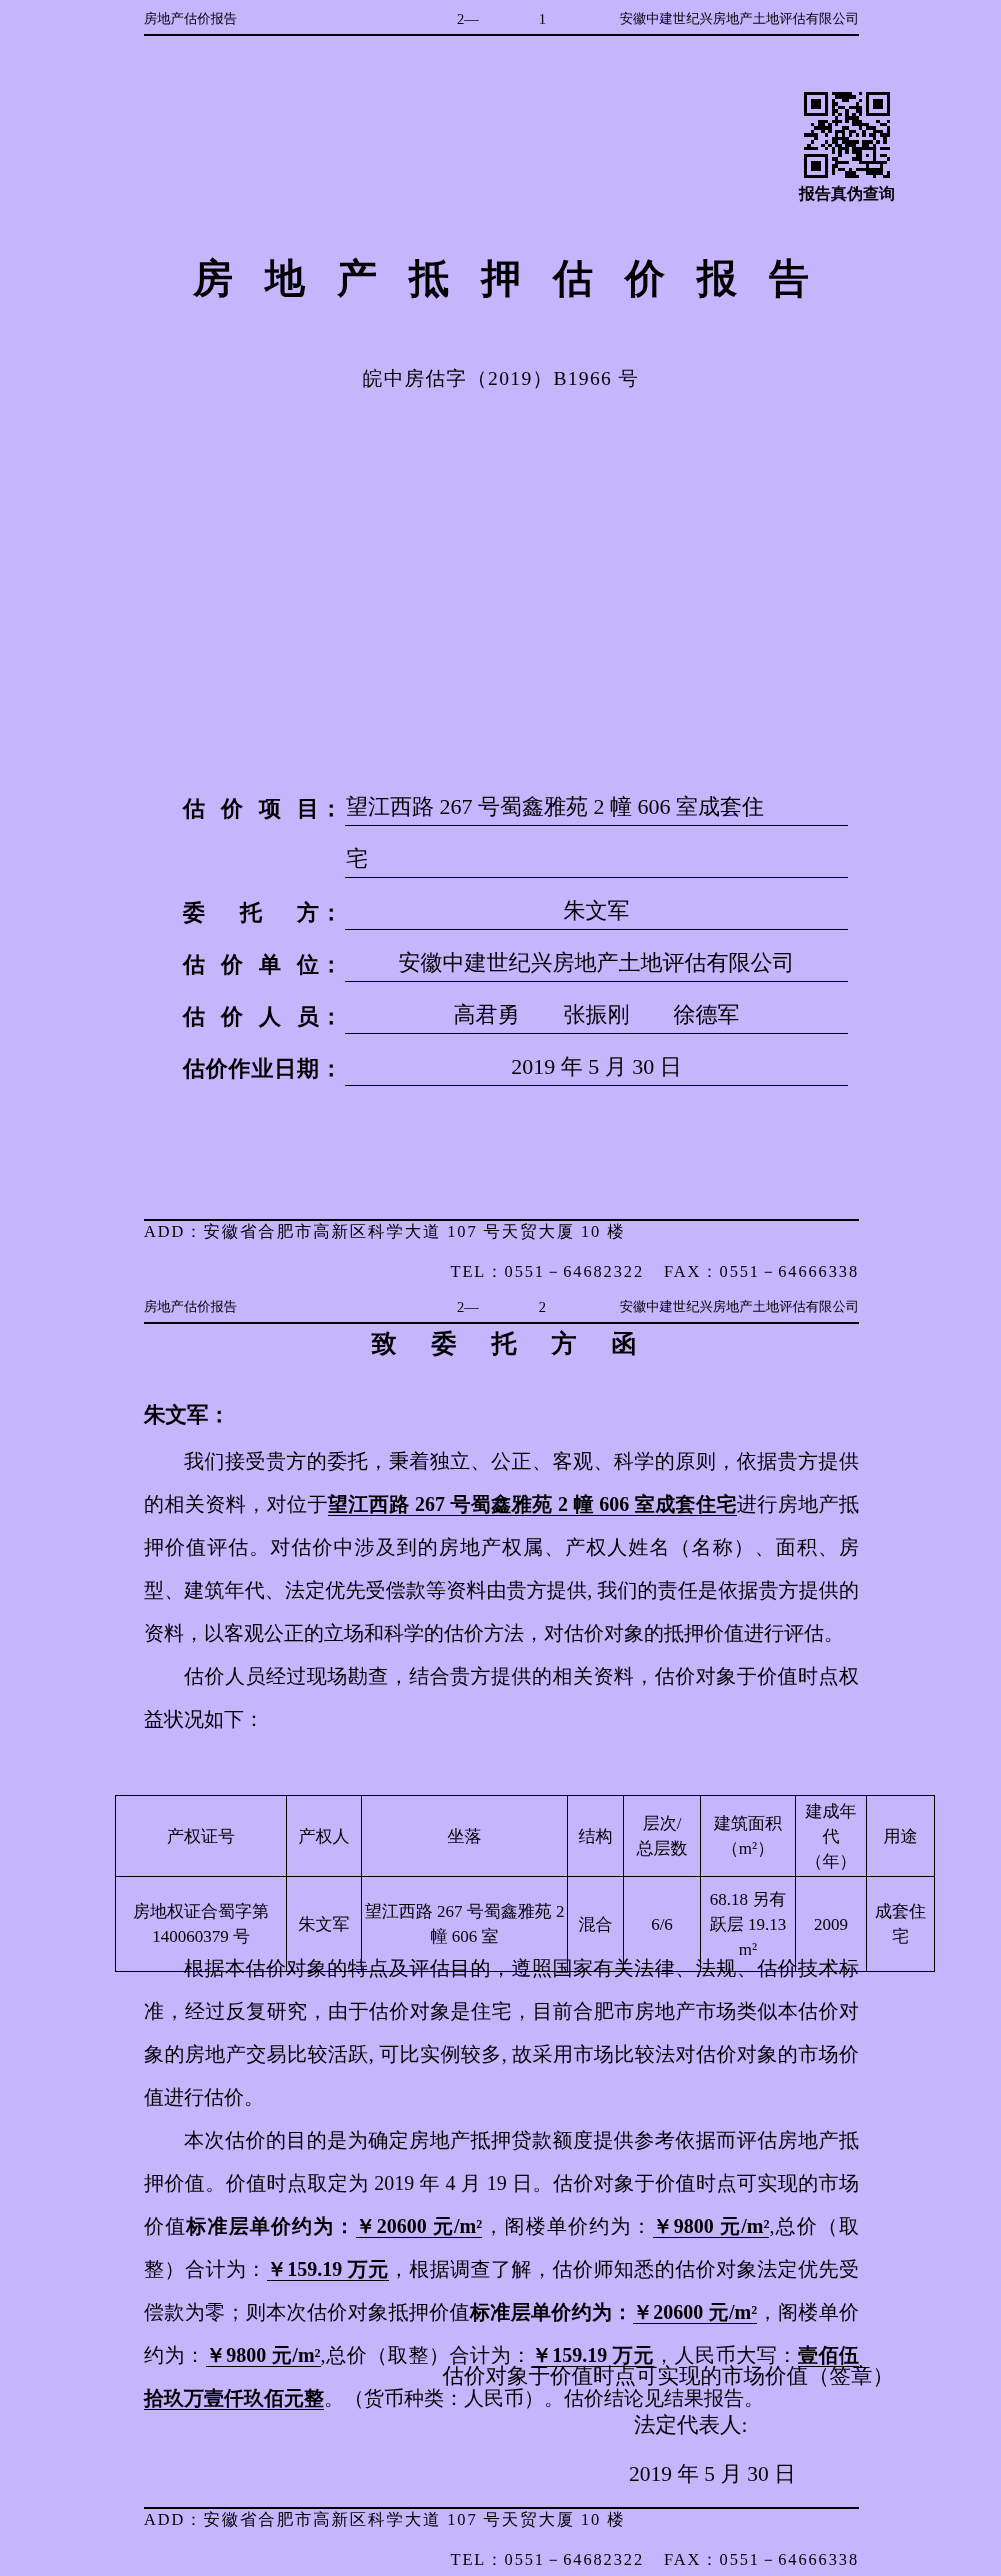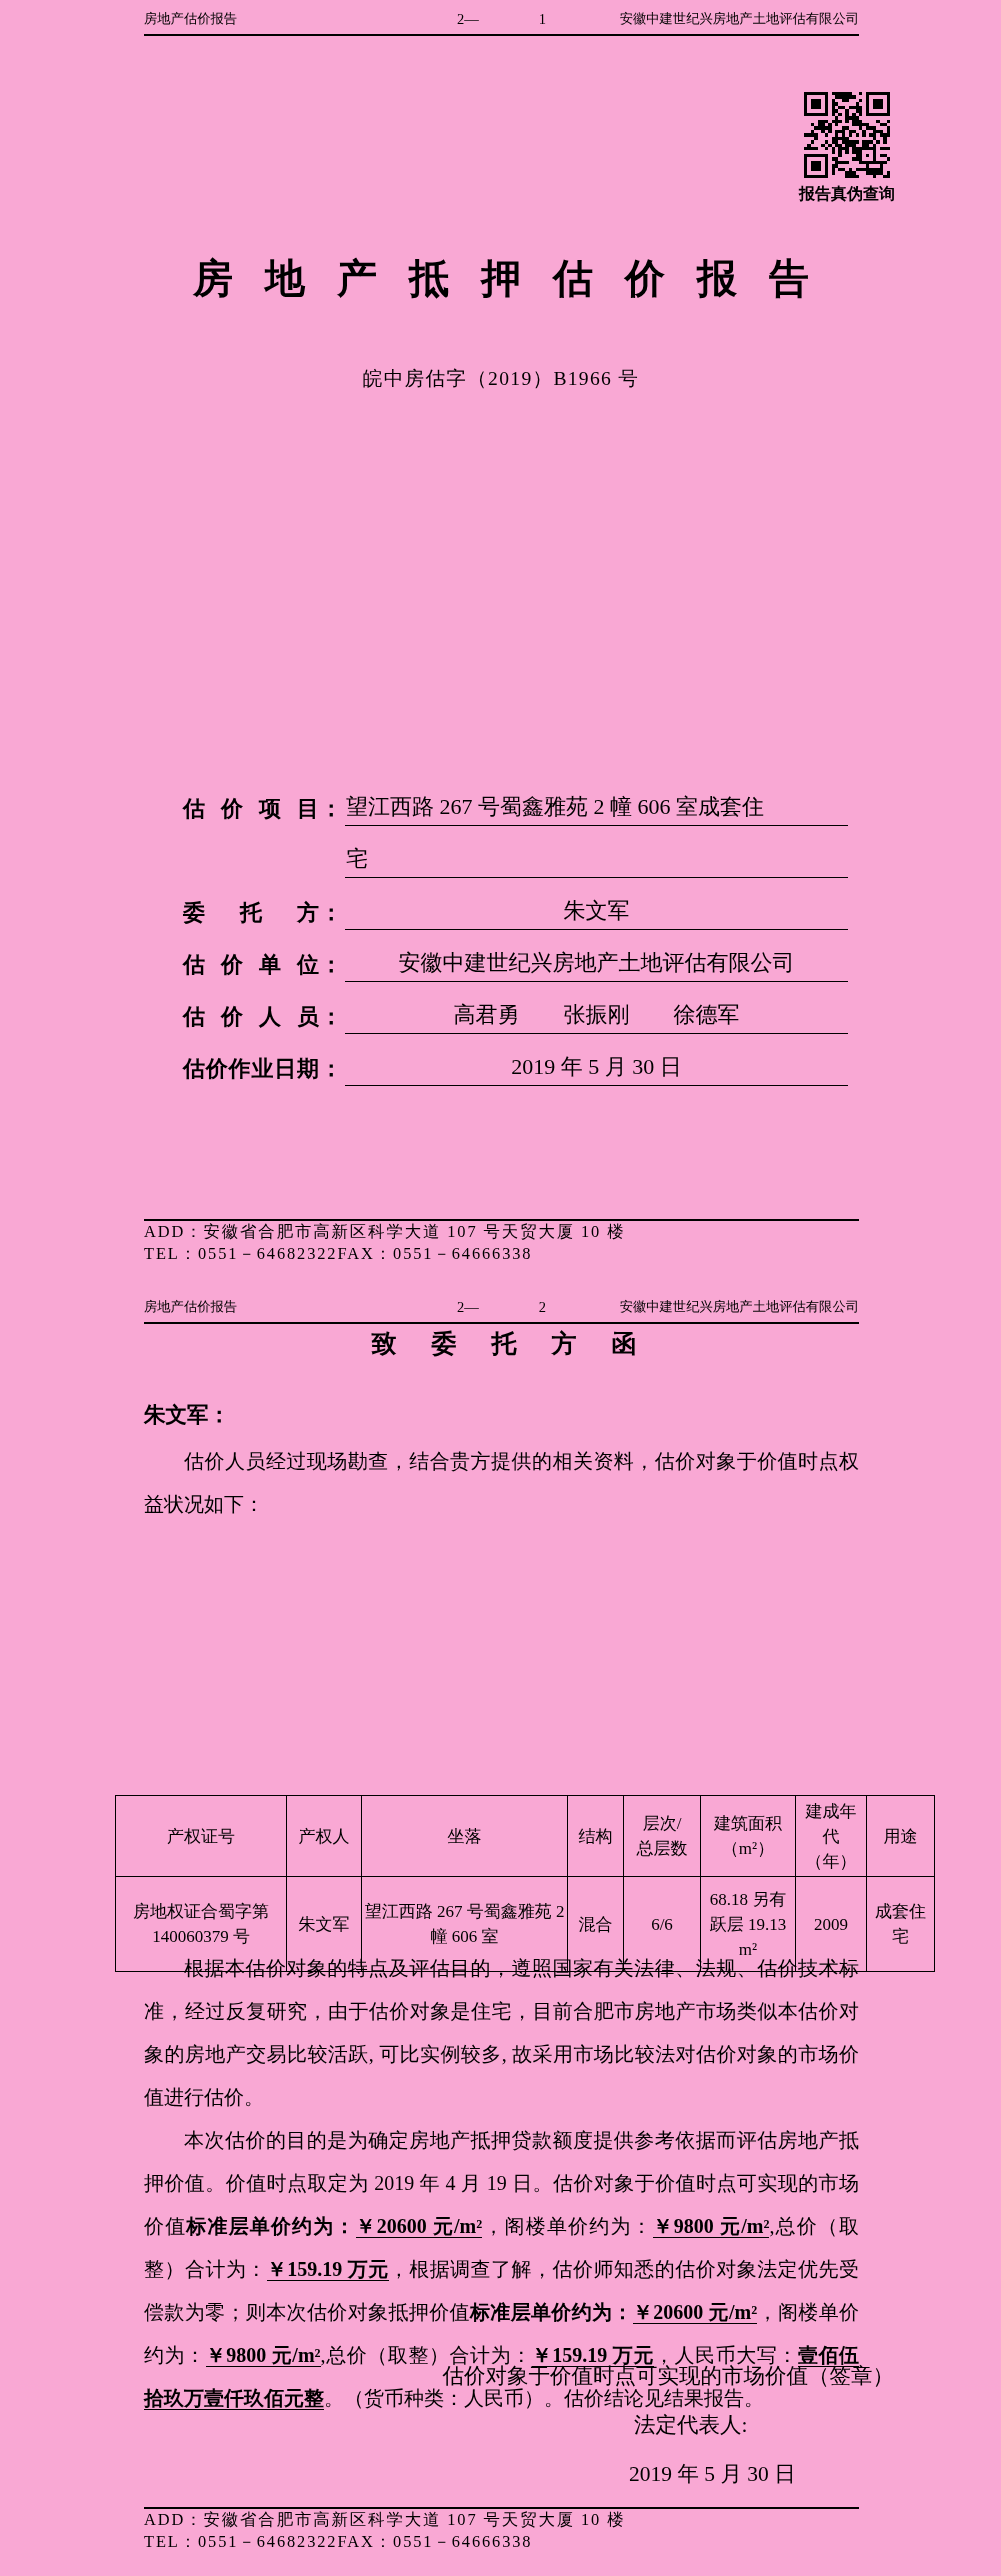--- a/index.html
+++ b/index.html
@@ -1,25 +1,25 @@
 <!DOCTYPE html>
 <html style="font-size:10px"><head>
 <meta charset="utf-8">
 <style>
   html,body{margin:0;padding:0;background:#fff;}
   body{width:1002px;font-family:"Liberation Serif","DejaVu Serif",serif;color:#000;}
-  .page{position:relative;width:1002px;height:1288px;background:#f9a8d4;overflow:hidden;}
+  .page{position:relative;width:1002px;height:1288px;background:#c4b5fd;overflow:hidden;}
 
   
   .phead{position:absolute;top:10px;left:144px;right:143px;border-bottom:2.5px solid #000;
          padding-bottom:6.3px;font-size:13.3px;display:flex;justify-content:space-between;align-items:flex-end;}
   .phead-center{position:absolute;left:50%;transform:translateX(-50%);bottom:6.3px;display:inline-flex;gap:60px;font-size:14.5px;}
   .pfoot{position:absolute;top:1219px;left:144px;right:143px;border-top:2.5px solid #000;
          padding-top:0;font-size:16.4px;letter-spacing:1.9px;}
-  .pfoot .row2{display:flex;justify-content:flex-start;margin-top:0;}
+  .pfoot .row2{display:flex;justify-content:flex-end;margin-top:18px;gap:20px;}
 
   
   .qr{position:absolute;top:92px;left:804px;width:86px;height:86px;}
   .qr svg{width:86px;height:86px;fill:#000;shape-rendering:crispEdges;}
   .qr-label{position:absolute;top:184px;left:784px;width:126px;text-align:center;font-weight:bold;font-size:16px;}
   .title1{position:absolute;top:251px;left:0;right:0;text-align:center;font-size:40px;font-weight:bold;
           letter-spacing:32px;padding-left:32px;white-space:nowrap;}
   .repno{position:absolute;top:365px;left:0;right:0;text-align:center;font-size:19.6px;letter-spacing:1.3px;}
   .fields{position:absolute;top:783px;left:183px;right:154px;}
   .frow{height:52px;display:flex;align-items:center;font-size:22px;}
@@ -444,20 +444,21 @@
       <span>2—</span>
       <span>2</span>
     </span>
     <span>安徽中建世纪兴房地产土地评估有限公司</span>
   </div>
 
   <div class="title2">致委托方函</div>
   <div class="salut">朱文军：</div>
 
   <div class="body1">
+    <p class="para"><span>我们接受贵方的委托，秉着独立、公正、客观、科学的原则，依据贵方提供的相关资料，对位于</span><span class="b u">望江西路 267 号蜀鑫雅苑 2 幢 606 室成套住宅</span><span>进行房地产抵押价值评估。对估价中涉及到的房地产权属、产权人姓名（名称）、面积、房型、建筑年代、法定优先受偿款等资料由贵方提供, 我们的责任是依据贵方提供的资料，以客观公正的立场和科学的估价方法，对估价对象的抵押价值进行评估。</span></p>
     <p class="para"><span>估价人员经过现场勘查，结合贵方提供的相关资料，估价对象于价值时点权益状况如下：</span></p>
   </div>
 
   <table class="tbl">
     <colgroup>
       <col style="width:171px">
         <col style="width:75px">
         <col style="width:206px">
         <col style="width:56px">
       <col style="width:77px">

